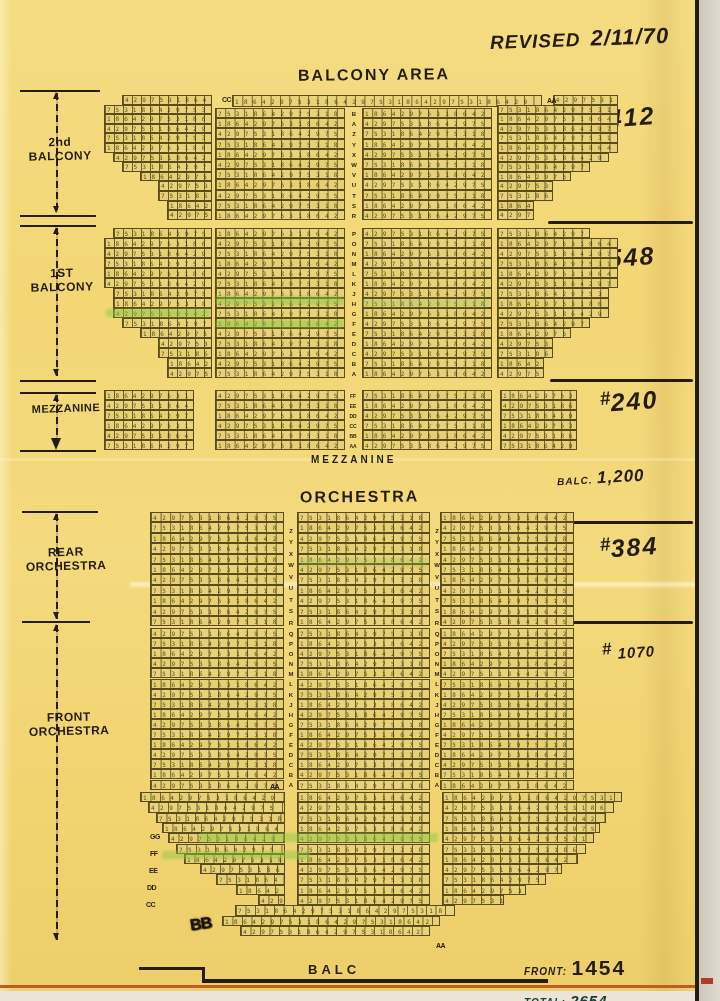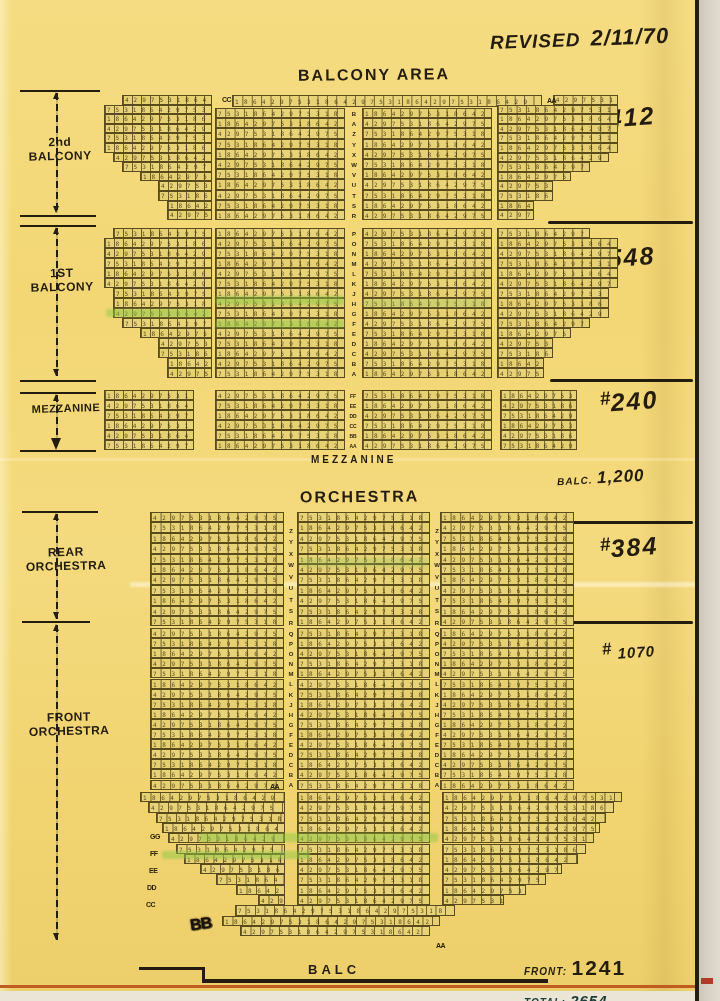--- a/index.html
+++ b/index.html
@@ -125,21 +125,21 @@
 <div class="abs rule heavy" style="left:568px;top:521px;width:125px"></div>
 <div class="abs rule heavy" style="left:568px;top:621px;width:125px"></div>
 
 <div class="abs count" style="left:597px;top:102px"><span class="hash">#</span><span class="cnum">412</span></div>
 <div class="abs count" style="left:597px;top:242px"><span class="hash">#</span><span class="cnum">548</span></div>
 <div class="abs count" style="left:600px;top:386px"><span class="hash">#</span><span class="cnum">240</span></div>
 <div class="abs count" style="left:600px;top:532px"><span class="hash">#</span><span class="cnum">384</span></div>
 <div class="abs count small" style="left:602px;top:638px"><span class="hash">#</span><span class="cnum">1070</span></div>
 
 <div class="abs" style="left:557px;top:468px;transform:rotate(-3deg)"><span class="tot-label">BALC.</span> <span class="tot-value">1,200</span></div>
-<div class="abs orch-total" style="left:524px;top:956px"><span class="tot-label">FRONT:</span> <span class="tot-value">1241</span></div>
+<div class="abs orch-total" style="left:524px;top:956px"><span class="tot-label">FRONT:</span> <span class="tot-value">1454</span></div>
 
 <div class="abs rule" style="left:139px;top:967px;width:66px;height:3px"></div>
 <div class="abs" style="left:202px;top:967px;width:3px;height:14px;background:#241c0e"></div>
 <div class="abs rule" style="left:202px;top:979px;width:346px;height:4px"></div>
 <div class="abs stage-label" style="left:308px;top:962px">BALC</div>
 
 <div class="abs orange-rule"></div>
 <div class="abs bottom-strip"></div>
 <div class="abs grand-total" style="left:524px;top:992px"><span class="tot-label">TOTAL:</span> <span class="tot-value" style="font-size:15px">2654</span></div>
 <div class="abs scan-dark"></div>

